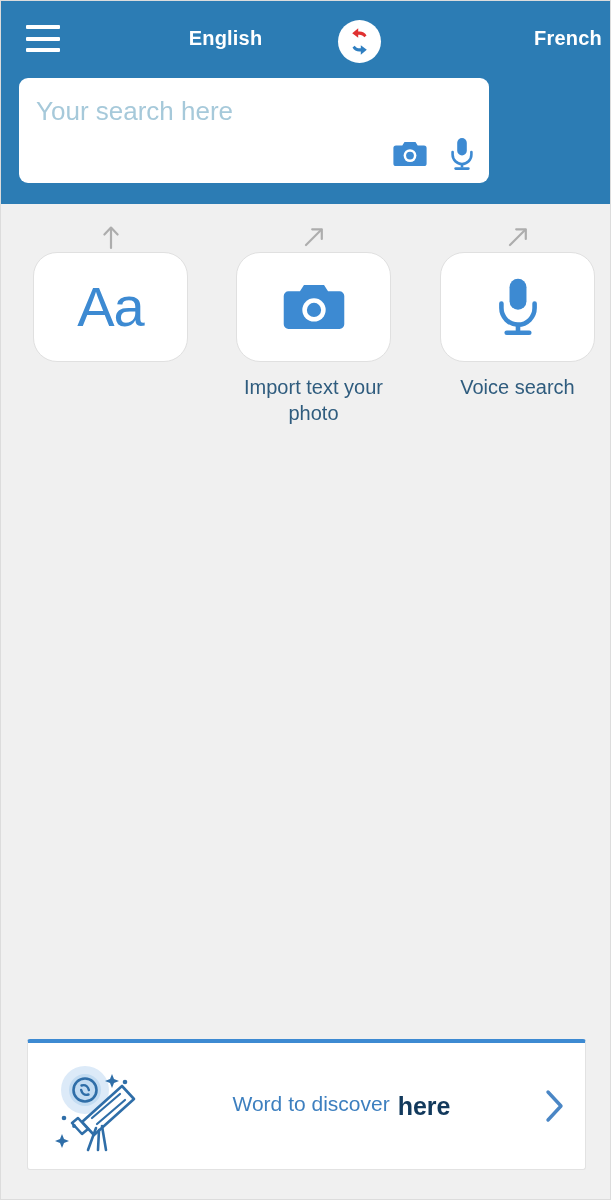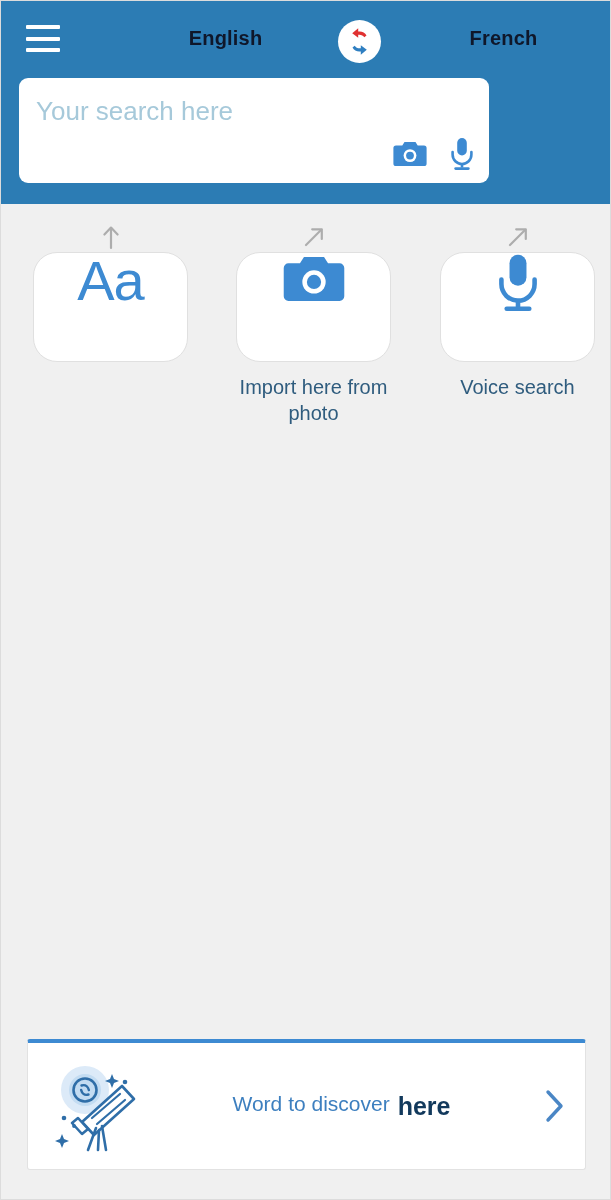--- a/index.html
+++ b/index.html
@@ -59,27 +59,27 @@
     width: 100%;
     background: #ffffff;
     border-radius: 1px;
   }
 
   .lang {
     position: absolute;
     top: 26px;
     font-size: 20px;
     font-weight: bold;
-    color: #0f172a;
+    color: #ffffff;
     letter-spacing: 0.2px;
     cursor: pointer;
     white-space: nowrap;
   }
   .lang-source { left: 147px; width: 155px; text-align: center; }
-  .lang-target { left: 425px; width: 155px; text-align: center; }
+  .lang-target { left: 446px; width: 155px; text-align: right; }
 
   .swap-btn {
     position: absolute;
     left: 337px;
     top: 19px;
     width: 43px;
     height: 43px;
     border-radius: 50%;
     background: #ffffff;
     display: flex;
@@ -161,21 +161,21 @@
     justify-content: center;
   }
 
   .tile {
     width: 155px;
     height: 110px;
     background: #ffffff;
     border: 1px solid #e0e0e0;
     border-radius: 24px;
     display: flex;
-    align-items: flex-start;
+    align-items: center;
     justify-content: center;
     cursor: pointer;
     box-sizing: border-box;
   }
 
   .tile-aa {
     font-size: 56px;
     color: #3d8ad2;
     font-family: "Liberation Sans", sans-serif;
     line-height: 1;
@@ -317,21 +317,21 @@
           <polyline points="11.2,5.3 20.8,5.3 20.8,14.9" fill="none" stroke="#adadad" stroke-width="2.2" stroke-linecap="round" stroke-linejoin="round"></polyline>
         </svg>
       </div>
       <div class="tile">
         <svg width="62" height="52" viewBox="0 0 34 28" aria-hidden="true">
           <path d="M11.5 2 h11 l2.2 3.4 H31 a2.6 2.6 0 0 1 2.6 2.6 v15.4 A2.6 2.6 0 0 1 31 26 H3 A2.6 2.6 0 0 1 0.4 23.4 V8 A2.6 2.6 0 0 1 3 5.4 h6.3 Z" fill="#3d8ad2"></path>
           <circle cx="17" cy="15.6" r="6.4" fill="#ffffff"></circle>
           <circle cx="17" cy="15.6" r="3.9" fill="#3d8ad2"></circle>
         </svg>
       </div>
-      <div class="shortcut-label">Import here from photo</div>
+      <div class="shortcut-label">Import text your photo</div>
     </div>
 
     <div class="shortcut shortcut-2">
       <div class="hint-arrow">
         <svg width="26" height="26" viewBox="0 0 26 26" aria-hidden="true">
           <line x1="5" y1="21" x2="20" y2="6" stroke="#adadad" stroke-width="2.2" stroke-linecap="round"></line>
           <polyline points="11.2,5.3 20.8,5.3 20.8,14.9" fill="none" stroke="#adadad" stroke-width="2.2" stroke-linecap="round" stroke-linejoin="round"></polyline>
         </svg>
       </div>
       <div class="tile">

